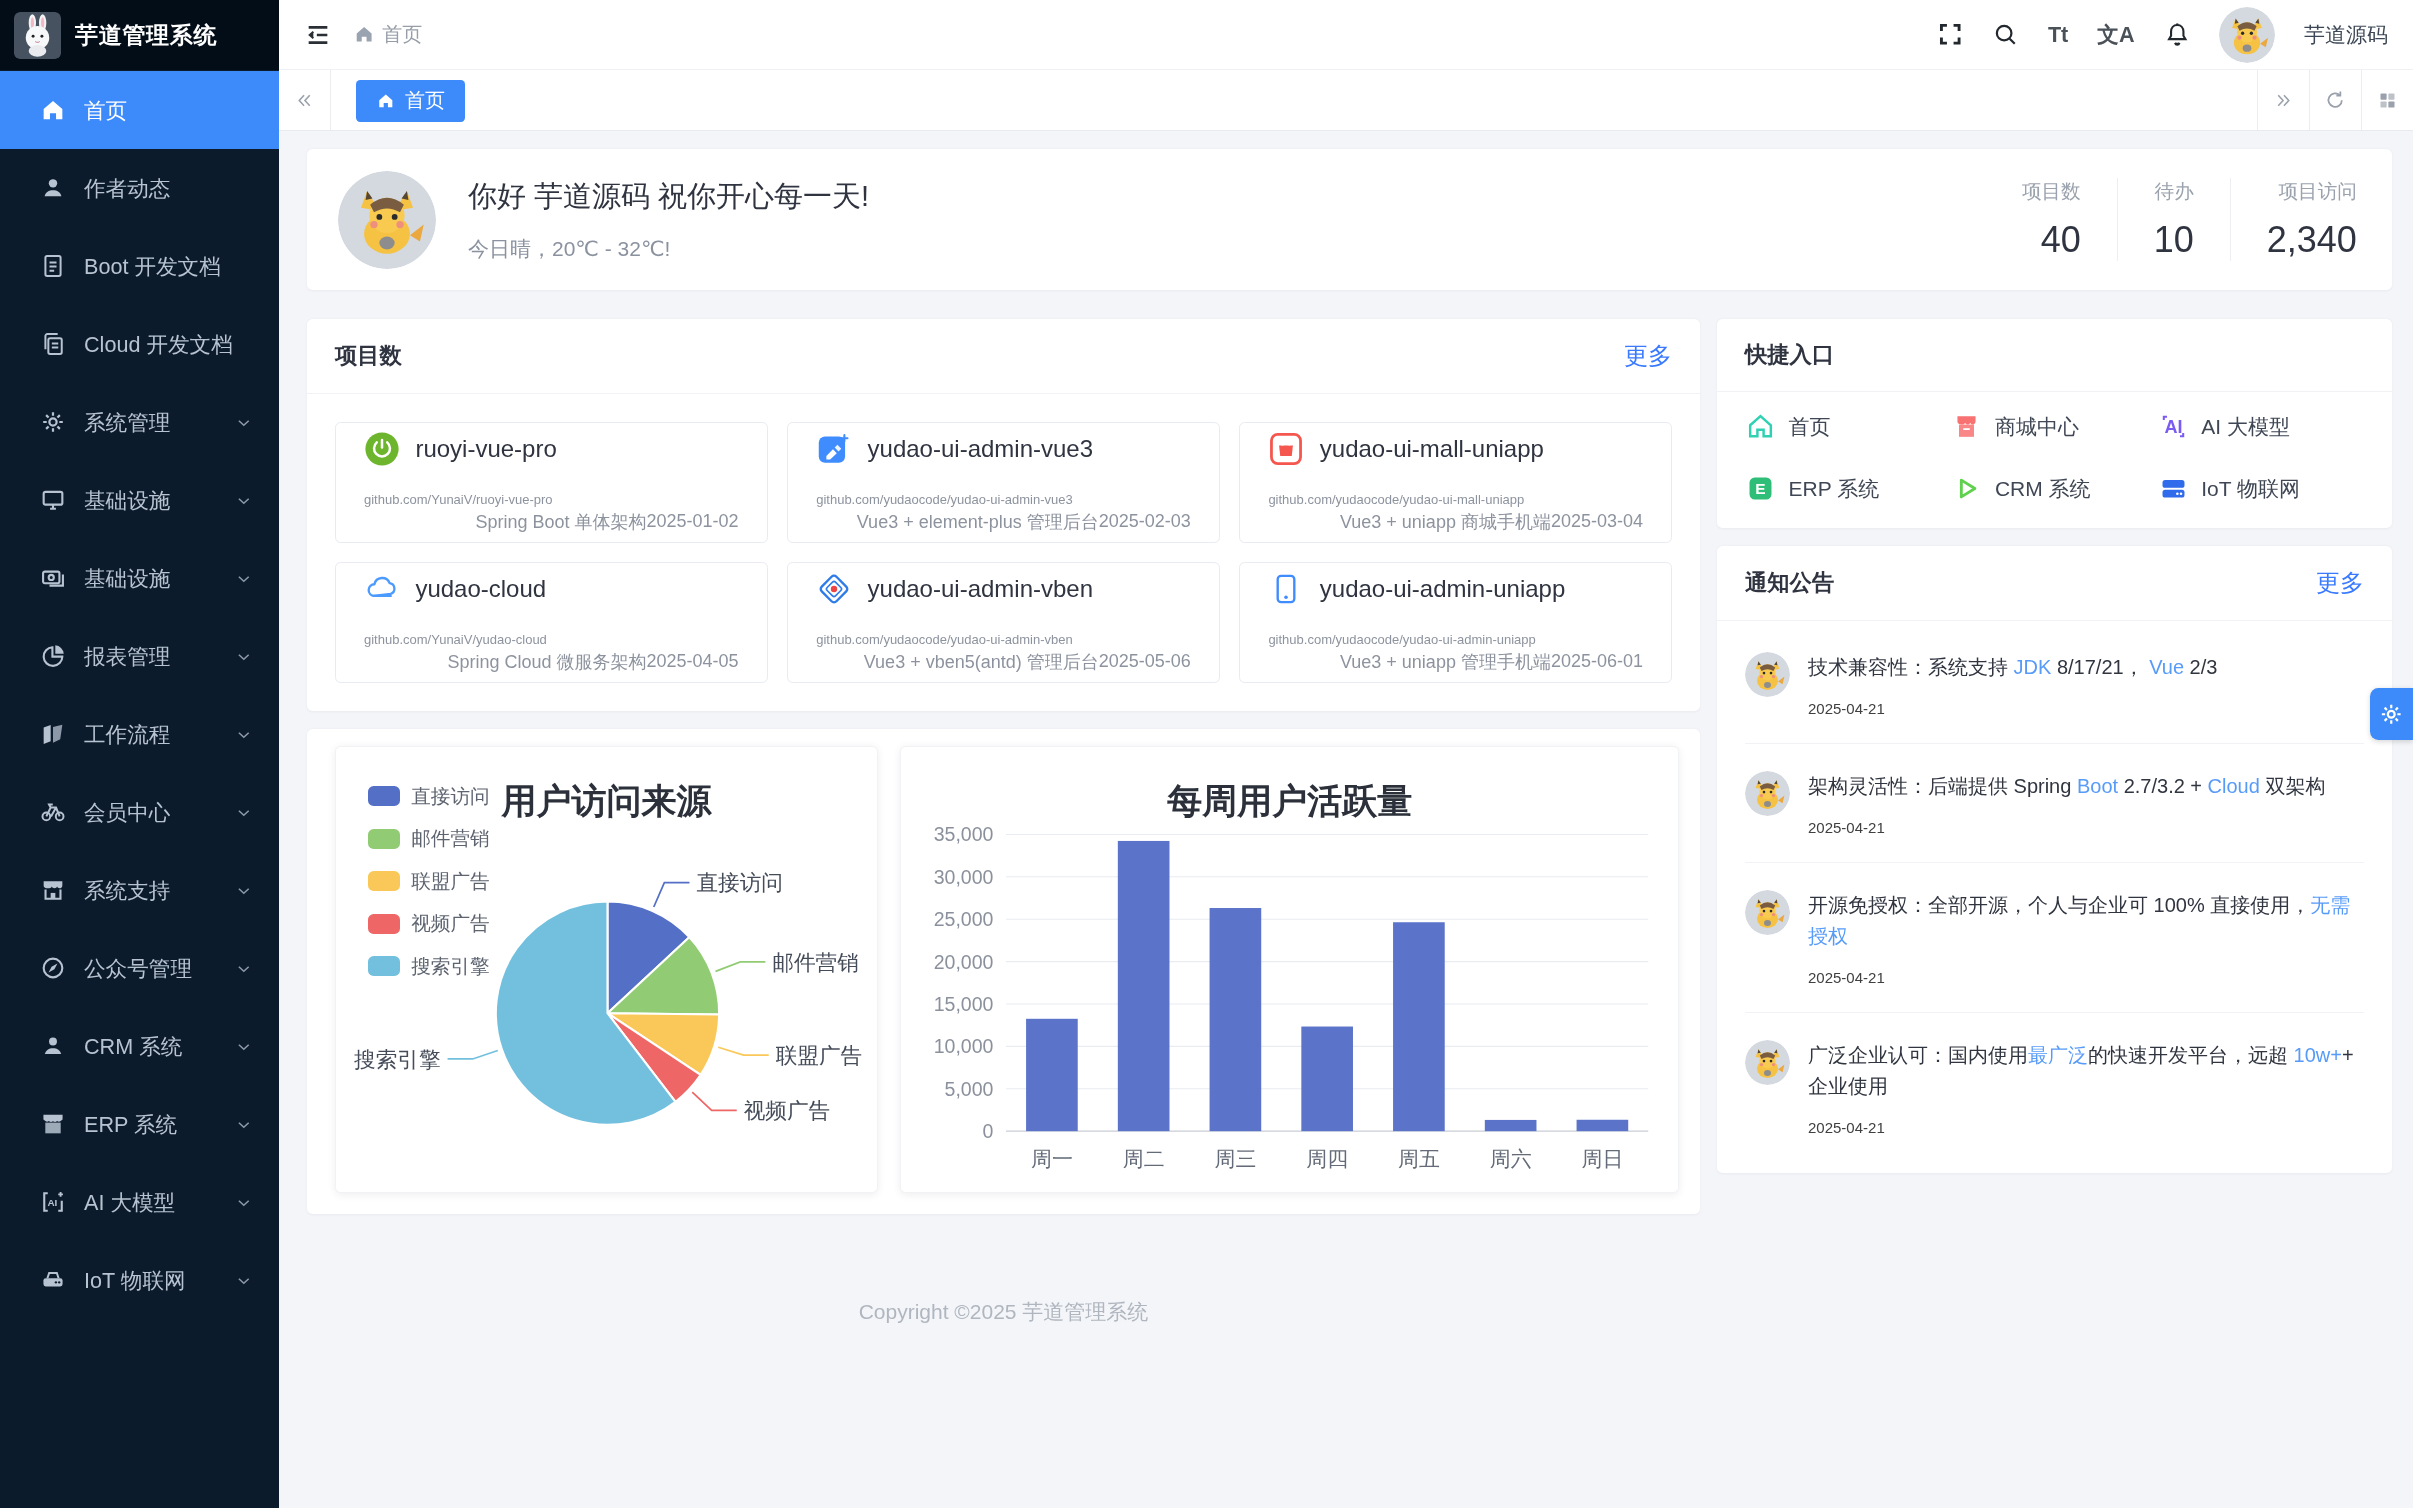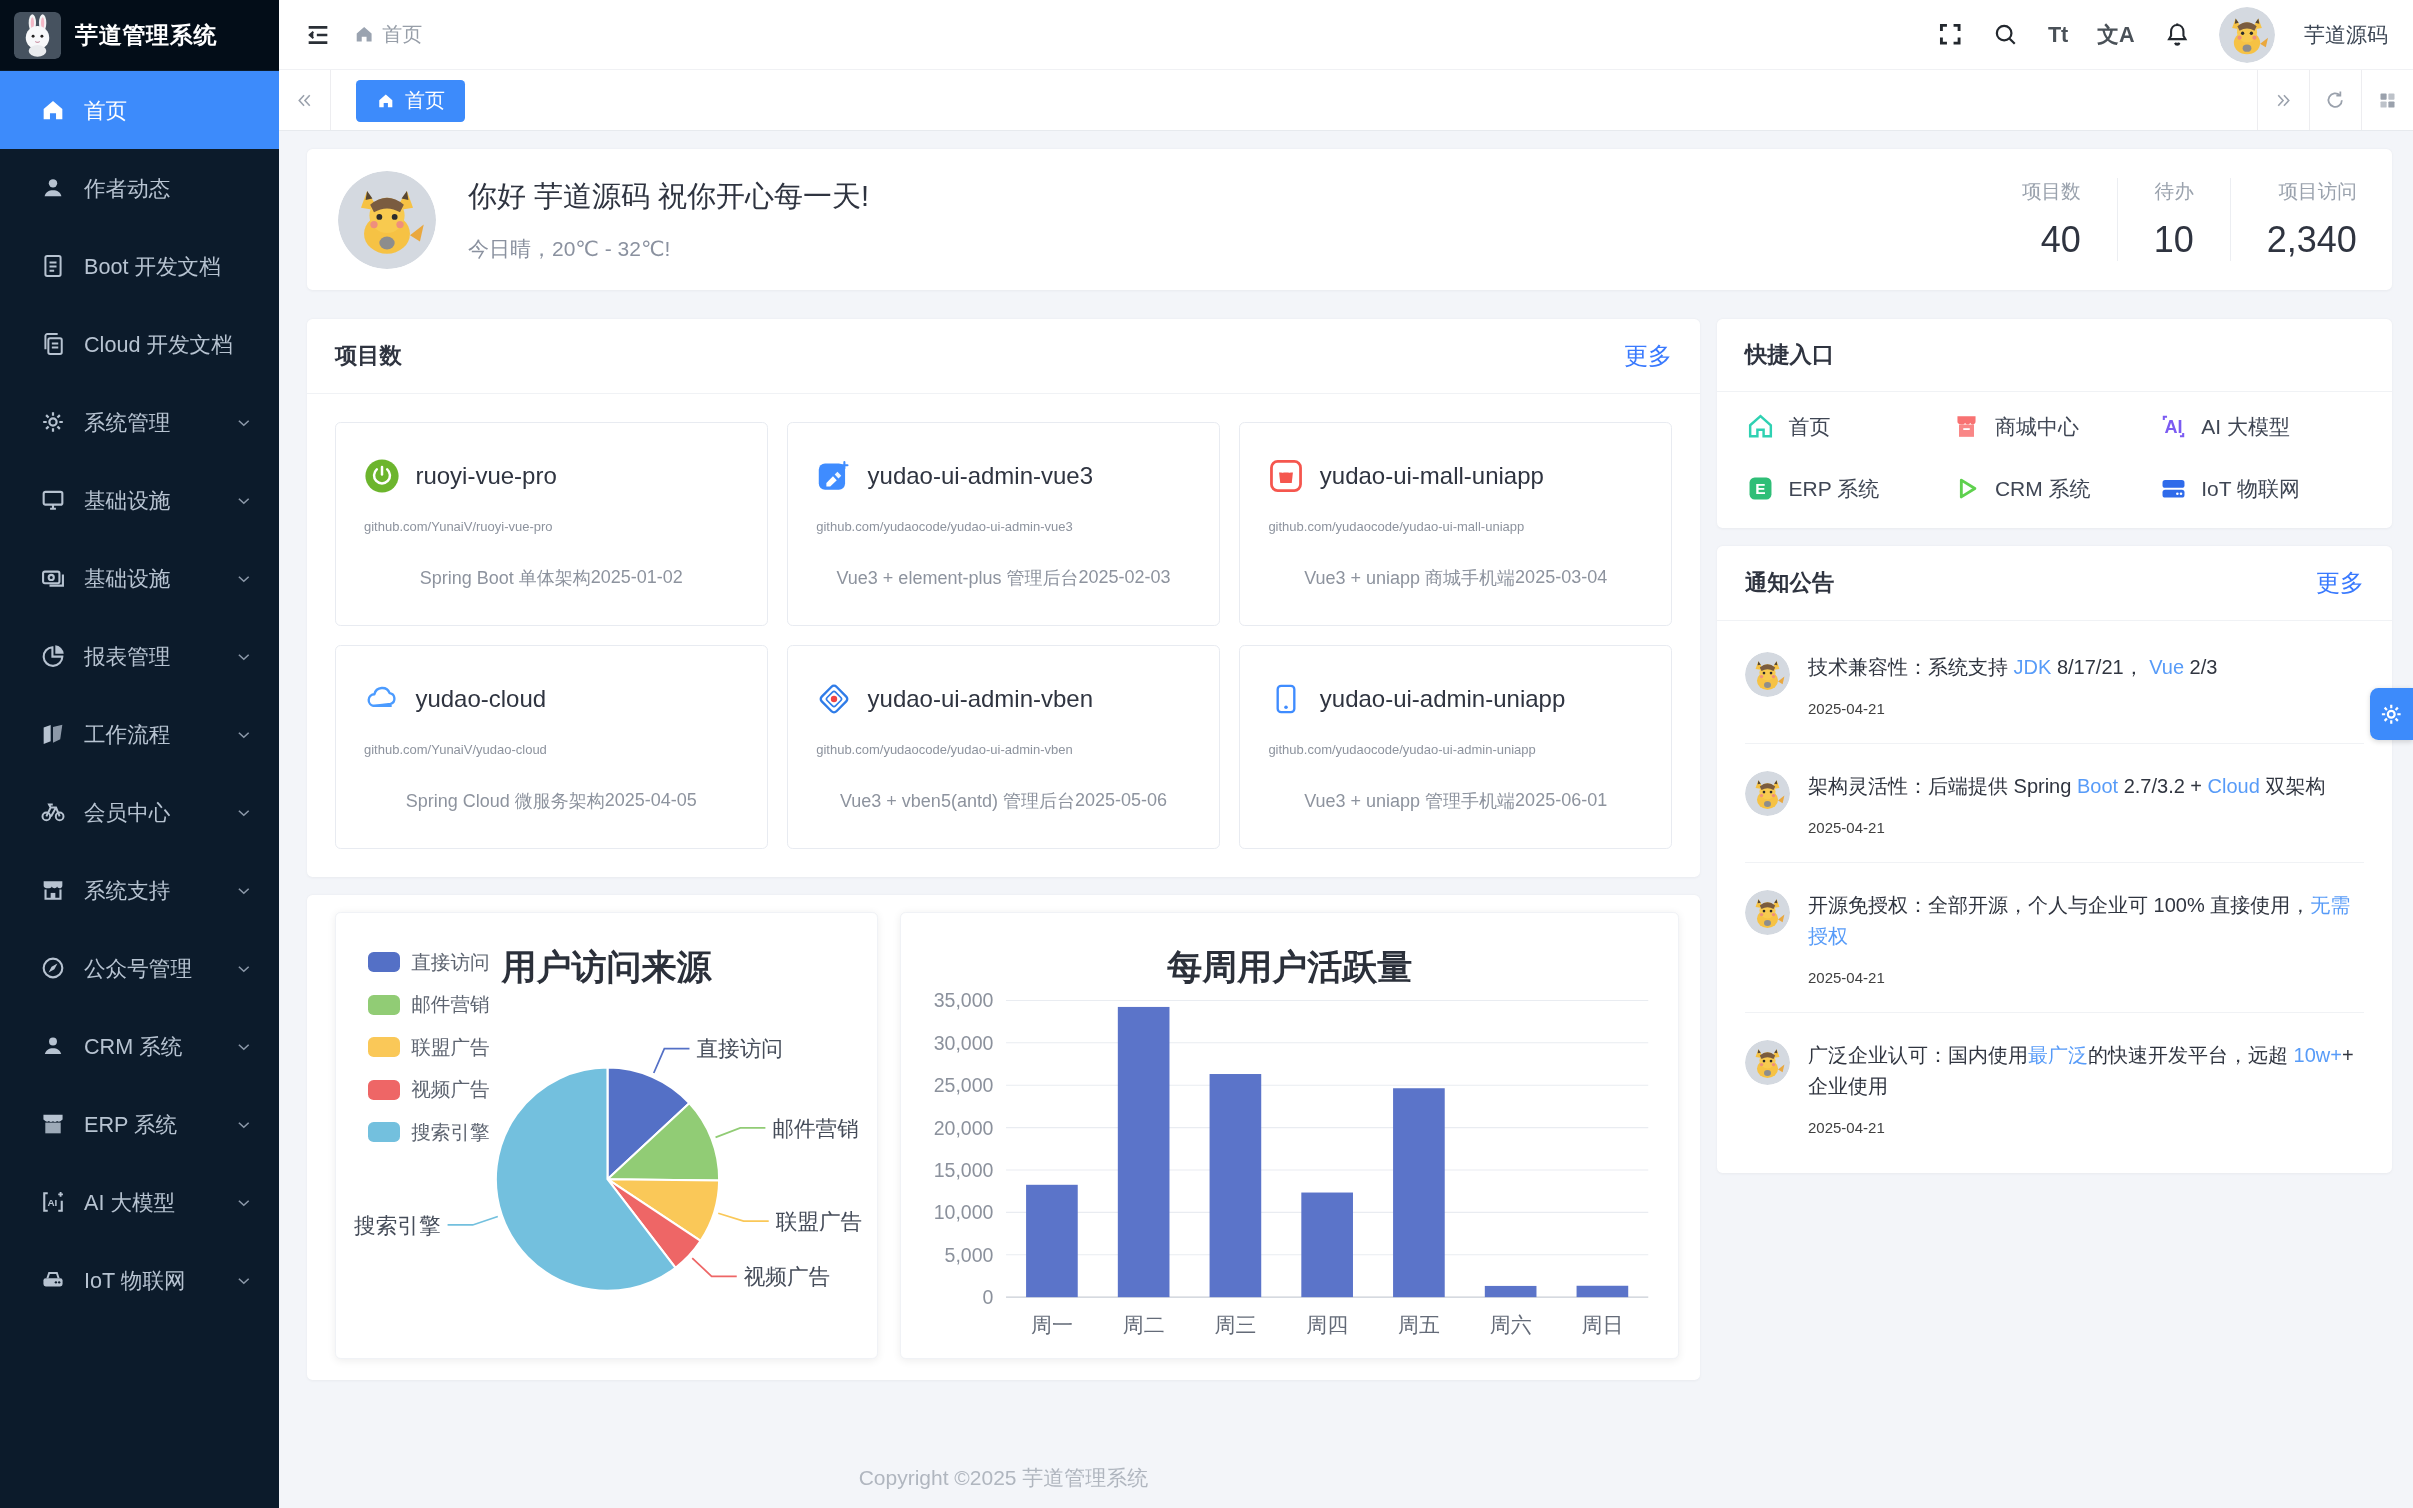--- a/index.html
+++ b/index.html
@@ -66,26 +66,26 @@
   .col-left { width:1393px; flex:none; }
   .col-right { flex:1; }
 
   .card-head { display:flex; align-items:center; justify-content:space-between; padding:21px 28px; }
   .card-title { font-size:22.3px; font-weight:600; color:#2f3440; }
   .more { font-size:24px; color:var(--link,#3a7afe); cursor:pointer; }
   .card-divider { height:0.7px; background:#f0f2f5; }
 
   
   .proj-body { padding:28px; display:grid; grid-template-columns:repeat(3,1fr); gap:19.6px; align-items:start; }
-  .pcard { border:0.7px solid #e8ebf1; border-radius:5.6px; padding:35px 28px; cursor:pointer; background:#fff; }
+  .pcard { border:0.7px solid #e8ebf1; border-radius:5.6px; padding:8px 28px; cursor:pointer; background:#fff; }
   .pc-top { display:flex; align-items:center; gap:15.4px; }
   .pc-ic { width:36px; height:36px; flex:none; }
   .pc-name { font-size:24px; color:#2f3440; }
   .pc-url { margin-top:24px; font-size:13px; color:#8d939e; word-break:break-all; line-height:1.45; }
-  .pc-bot { margin-top:29px; display:flex; justify-content:center; align-items:center; }
+  .pc-bot { display:flex; justify-content:flex-end; align-items:center; }
   .pc-desc,.pc-date { font-size:18px; color:#8d939e; }
 
   
   .charts-wrap { margin-top:18px; padding:17px 21px 21px 28px; display:flex; gap:22.3px; }
   .chart-card { background:#fff; border:0.7px solid #f0f2f6; border-radius:5.6px;
     box-shadow:0 1.4px 8.4px rgba(0,0,0,.07); position:relative; height:447px; }
   .chart-card.pie { width:543px; flex:none; }
   .chart-card.bar { flex:1; }
   .chart-title { position:absolute; top:31px; left:0; right:0; text-align:center;
     font-size:35px; font-weight:700; color:#2b303a; }

